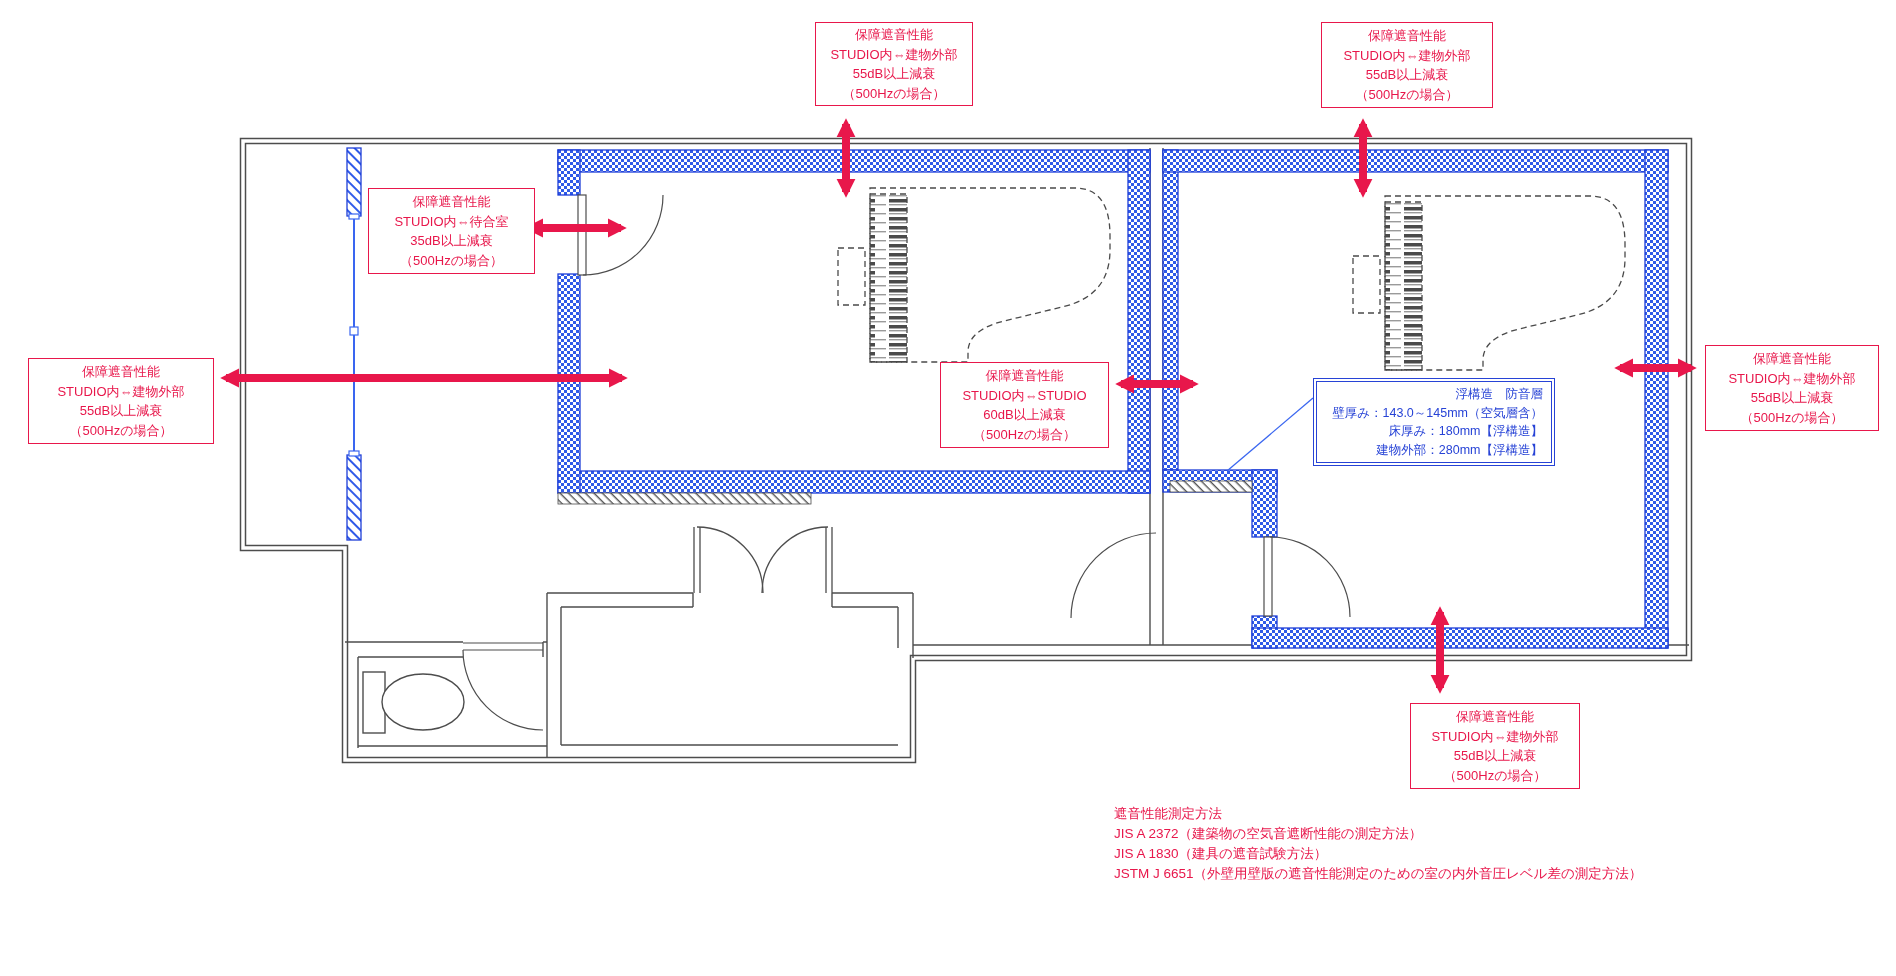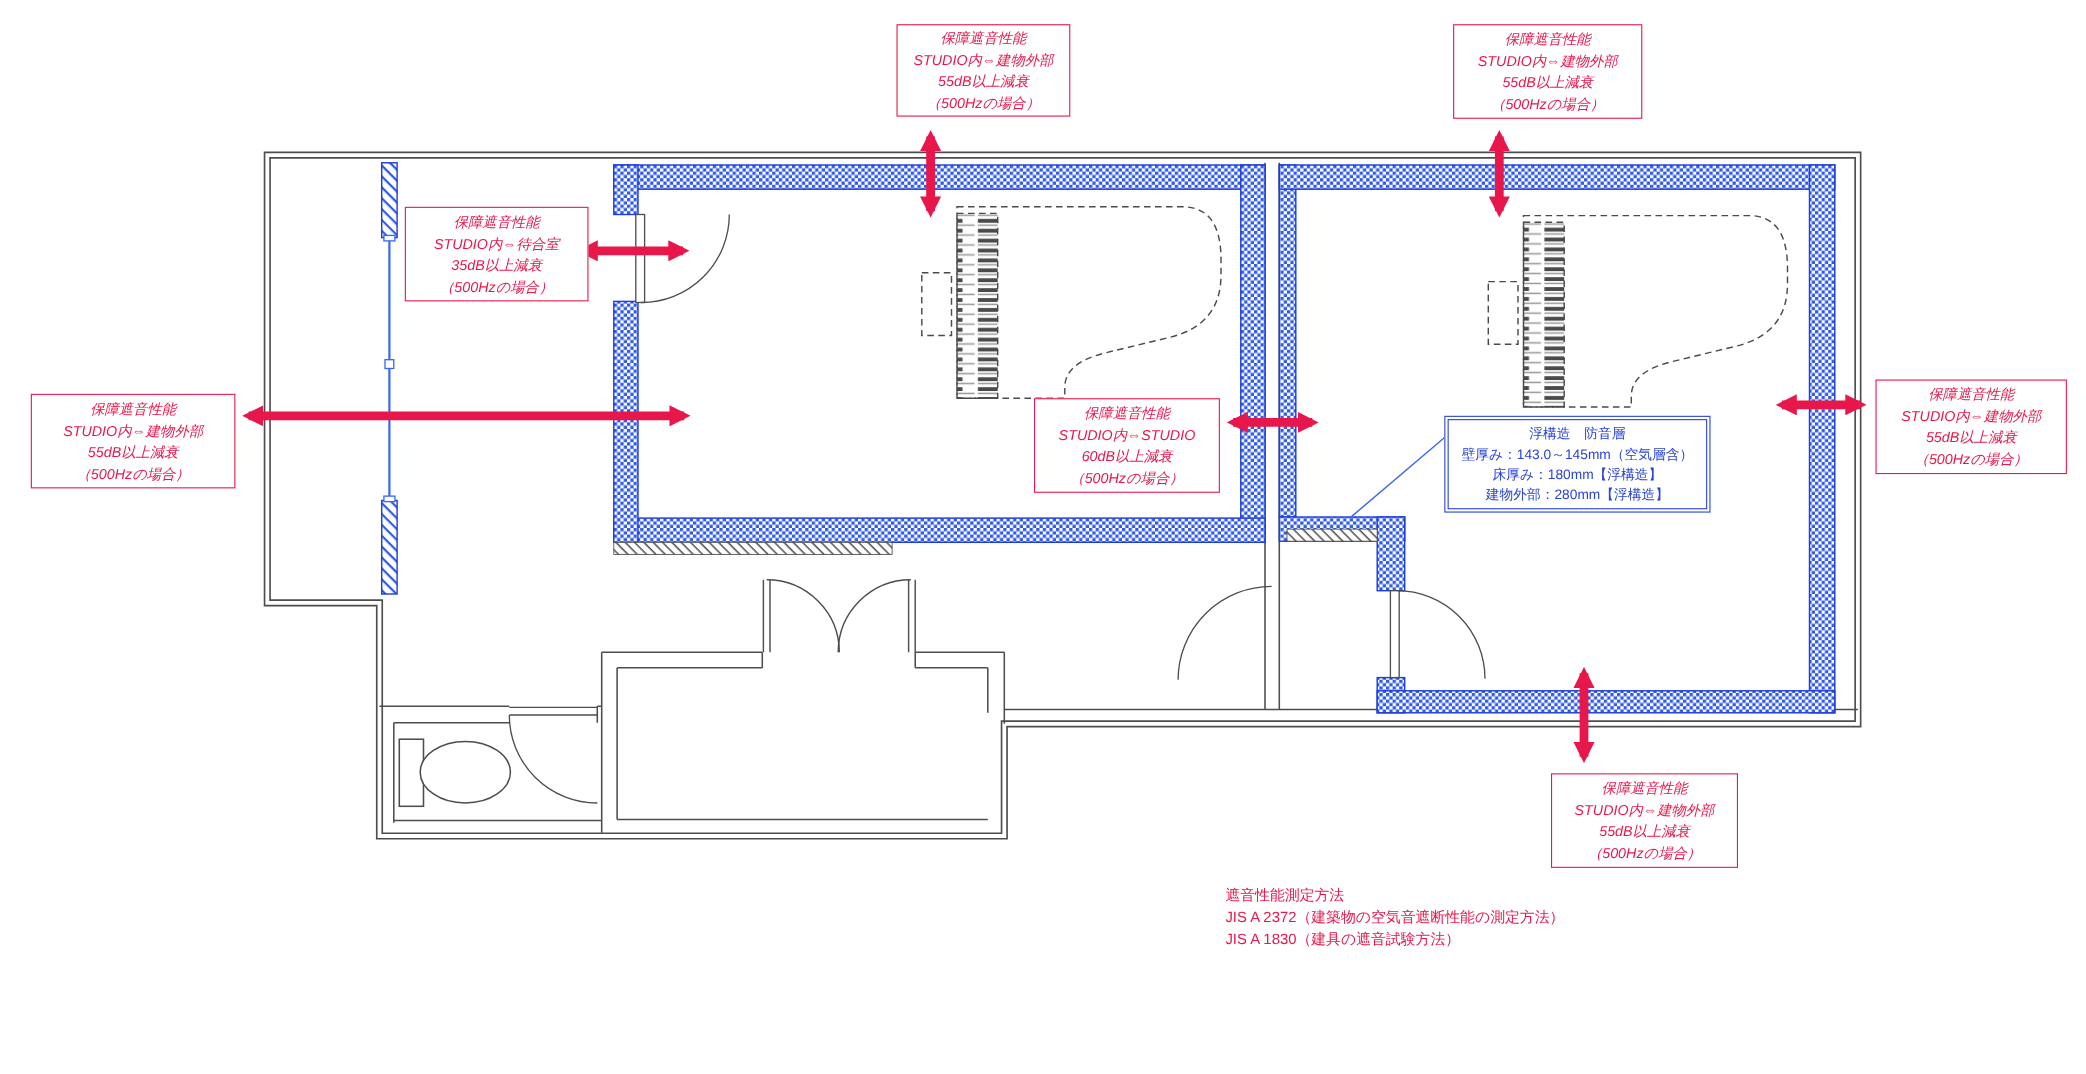--- a/index.html
+++ b/index.html
@@ -1,23 +1,23 @@
 <!DOCTYPE html>
 <html><head>
 <meta charset="utf-8">
 <style>
   html,body{margin:0;padding:0;background:#ffffff;}
   #stage{position:relative;width:1896px;height:976px;background:#fff;overflow:hidden;
          font-family:"Liberation Sans",sans-serif;}
   #plan-svg{position:absolute;left:0;top:0;}
   .spec{position:absolute;border:1.6px solid #e8174b;background:#fff;color:#e8174b;
         display:flex;flex-direction:column;justify-content:center;text-align:center;
-        font-size:13px;line-height:19.5px;z-index:3;font-style:italic;}
+        font-size:13px;line-height:19.5px;z-index:3;}
   .fsbox{position:absolute;border:1.5px solid #2743d6;background:#fff;padding:2px;z-index:3;}
-  .fsbox .inner{border:1.5px solid #2743d6;color:#2743d6;text-align:center;
+  .fsbox .inner{border:1.5px solid #2743d6;color:#2743d6;text-align:right;
         font-size:12.5px;line-height:18.5px;padding:3px 8px;}
   .notes{position:absolute;color:#e8174b;font-size:13.5px;line-height:20px;z-index:3;}
   .notes .para{margin-bottom:20px;margin-left:28px;}
 </style>
 </head>
 <body>
 
 <div id="stage">
 
 <svg id="plan-svg" width="1896" height="976" viewBox="0 0 1896 976">
@@ -202,16 +202,17 @@
     <div>床厚み：180mm【浮構造】</div>
     <div>建物外部：280mm【浮構造】</div>
   </div>
 </div>
 
 <div class="notes" style="left:1086px;top:804px;width:640px;">
   <div class="para">
     <div>遮音性能測定方法</div>
     <div>JIS A 2372（建築物の空気音遮断性能の測定方法）</div>
     <div>JIS A 1830（建具の遮音試験方法）</div>
+    <div>JSTM J 6651（外壁用壁版の遮音性能測定のための室の内外音圧レベル差の測定方法）</div>
   </div>
 </div>
 
 </div>
 
 </body></html>

